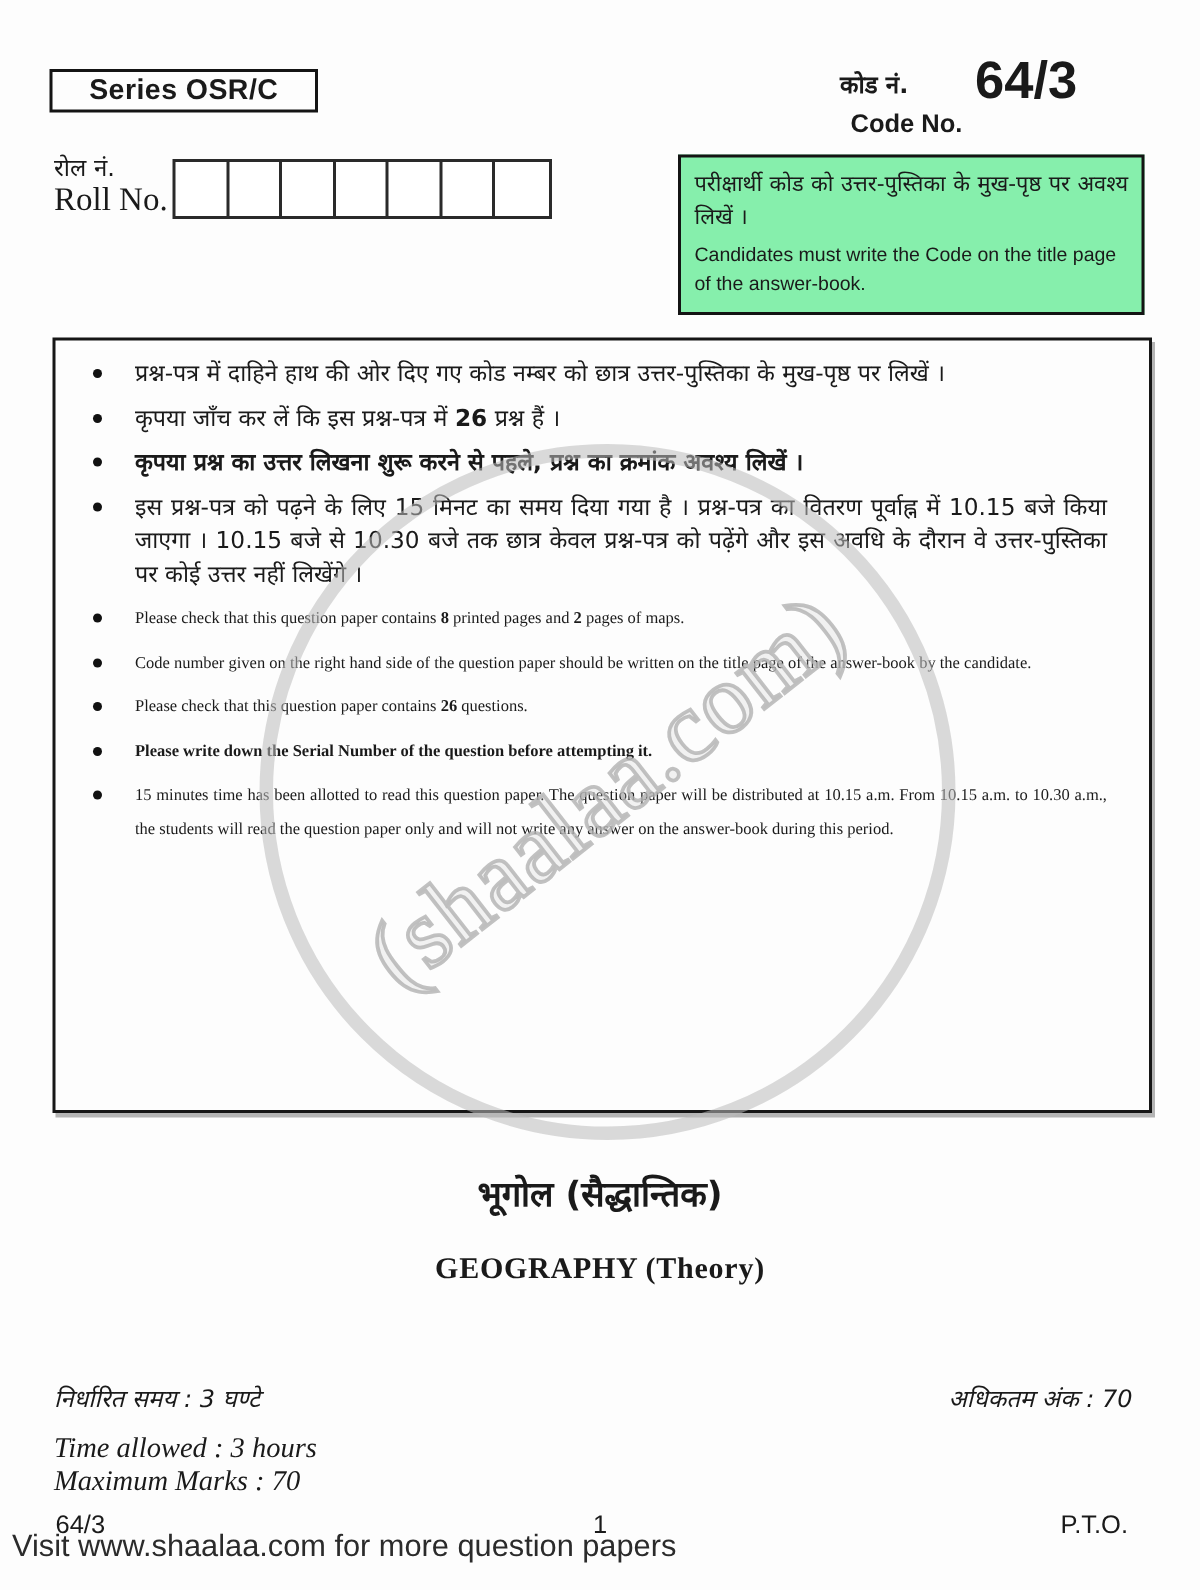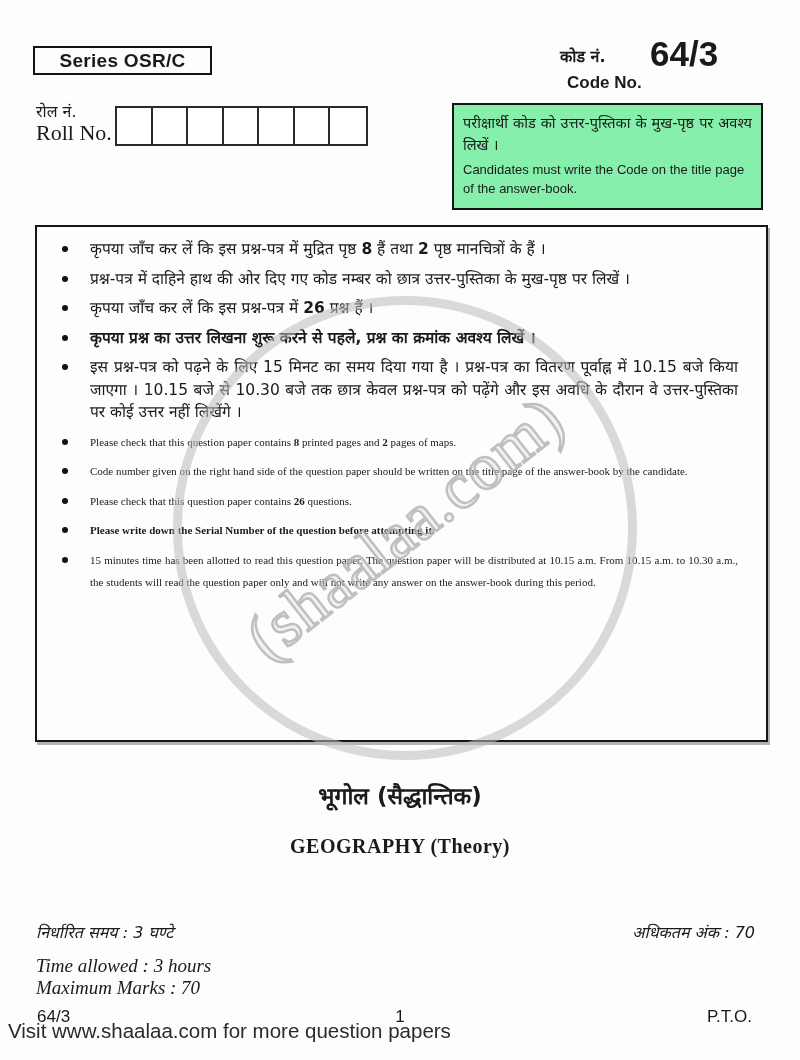--- a/index.html
+++ b/index.html
@@ -129,21 +129,20 @@
       <div class="roll-cell"></div>
     </div>
 
   <div class="code-note-box">
     <div class="hi">परीक्षार्थी कोड को उत्तर-पुस्तिका के मुख-पृष्ठ पर अवश्य लिखें ।</div>
     <div class="en">Candidates must write the Code on the title page of the answer-book.</div>
   </div>
 
   <div class="inst-box">
     <ul>
-        <li class="hi"><span>कृपया जाँच कर लें कि इस प्रश्न-पत्र में मुद्रित पृष्ठ </span><span class="b">8</span><span> हैं तथा </span><span class="b">2</span><span> पृष्ठ मानचित्रों के हैं ।</span></li>
         <li class="hi"><span>प्रश्न-पत्र में दाहिने हाथ की ओर दिए गए कोड नम्बर को छात्र उत्तर-पुस्तिका के मुख-पृष्ठ पर लिखें ।</span></li>
         <li class="hi"><span>कृपया जाँच कर लें कि इस प्रश्न-पत्र में </span><span class="b">26</span><span> प्रश्न हैं ।</span></li>
         <li class="hi bold"><span class="b">कृपया प्रश्न का उत्तर लिखना शुरू करने से पहले, प्रश्न का क्रमांक अवश्य लिखें ।</span></li>
         <li class="hi"><span>इस प्रश्न-पत्र को पढ़ने के लिए 15 मिनट का समय दिया गया है ।  प्रश्न-पत्र का वितरण पूर्वाह्न में 10.15 बजे किया जाएगा ।  10.15 बजे से 10.30 बजे तक छात्र केवल प्रश्न-पत्र को पढ़ेंगे और इस अवधि के दौरान वे उत्तर-पुस्तिका पर कोई उत्तर नहीं लिखेंगे ।</span></li>
         <li class="en"><span>Please check that this question paper contains </span><span class="b">8</span><span> printed pages and </span><span class="b">2</span><span> pages of maps.</span></li>
         <li class="en"><span>Code number given on the right hand side of the question paper should be written on the title page of the answer-book by the candidate.</span></li>
         <li class="en"><span>Please check that this question paper contains </span><span class="b">26</span><span> questions.</span></li>
         <li class="en bold"><span class="b">Please write down the Serial Number of the question before attempting it.</span></li>
         <li class="en"><span>15 minutes time has been allotted to read this question paper. The question paper will be distributed at 10.15 a.m. From 10.15 a.m. to 10.30 a.m., the students will read the question paper only and will not write any answer on the answer-book during this period.</span></li>
       </ul>

